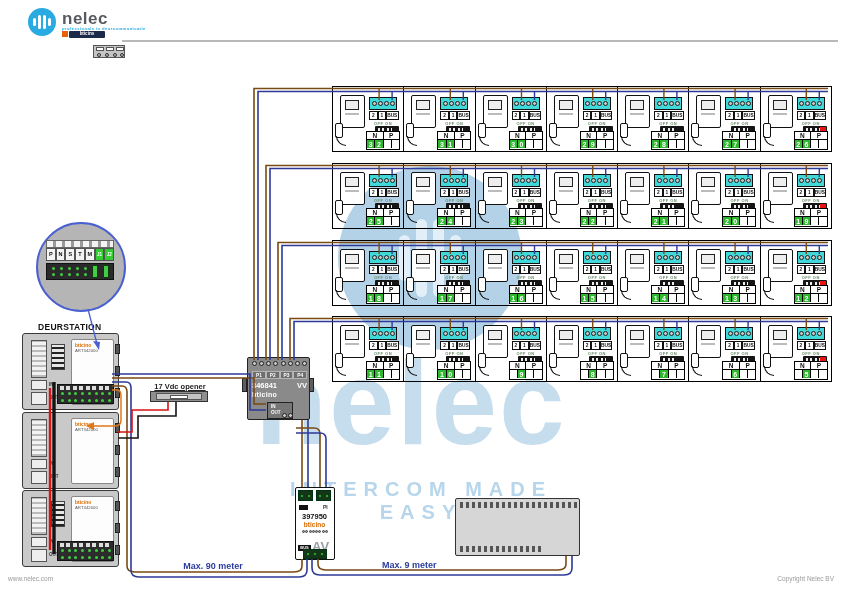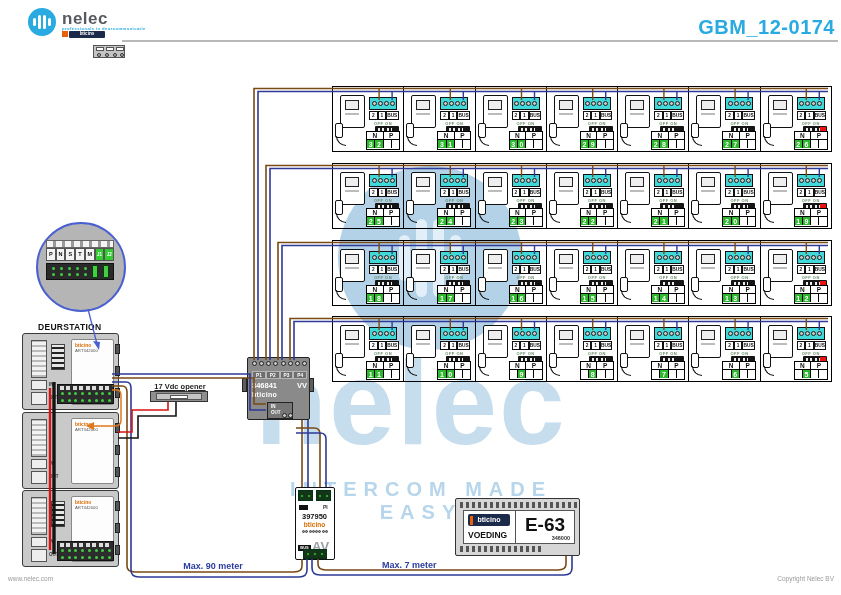--- a/index.html
+++ b/index.html
@@ -142,21 +142,20 @@
       <div class="lbar" style="height:14px"></div>
     <div class="lbar" style="height:14px"></div>
       <div class="lbar" style="height:8px"></div>
   </div>
   <div class="abs" id="brand">nelec</div>
   <div class="abs" id="tagline">professionals in deurcommunicatie</div>
   <div class="abs" id="btc-chip">
     <div id="btc-sq"></div>
     <div id="btc-bar">bticino</div>
   </div>
-  <div class="abs" id="title">GBM_12-0174</div>
   <div class="abs" id="hrule"></div>
 
   <div id="gridwrap">
       <div class="rowstrip" style="top: 86px;">
         <div class="cell">
           <div>
             <div class="ph-body">
               <div class="ph-screen"></div>
               <div class="ph-keys"></div>
             </div>
@@ -1395,43 +1394,33 @@
     <div class="gterm" style="left:7px;top:61px;width:24px;height:10px">
         <span class="gscrew"></span>
         <span class="gscrew"></span>
         <span class="gscrew"></span>
       </div>
   </div>
 
   <div class="abs" id="psu">
     <div class="slots abs" style="left:4px;top:3px;width:117px"></div>
     <div class="slots abs" style="left:4px;top:47px;width:84px"></div>
-    <div class="abs" id="psu-panel">
-      <div id="psu-left">
-        <div id="psu-btc">bticino</div>
-        <div id="psu-voeding">VOEDING</div>
-      </div>
-      <div id="psu-right">
-        <div id="psu-model">E-63</div>
-        <div id="psu-code">346000</div>
-      </div>
-    </div>
   </div>
   <div class="abs" id="psu-term">
     <span class="b" style="left:2px"></span>
       <span class="b" style="left:12px"></span>
       <span class="b" style="left:22px"></span>
     <span class="s" style="left:3px"></span>
       <span class="s" style="left:11px"></span>
       <span class="s" style="left:19px"></span>
       <span class="s" style="left:26px"></span>
   </div>
 
   <div class="maxlabel" id="maxlabel-50">Max. 90 meter</div>
-  <div class="maxlabel" id="maxlabel-2">Max. 7 meter</div>
+  <div class="maxlabel" id="maxlabel-2">Max. 9 meter</div>
   <div class="abs" id="foot-left">www.nelec.com</div>
   <div class="abs" id="foot-right">Copyright Nelec BV</div>
 
   <svg id="wires" width="841" height="595">
       <path d="M 254 360 V 88.5 H 828" stroke="#7a4a14" stroke-width="1.6" fill="none"></path>
       <path d="M 258 360 V 91.5 H 828" stroke="#2e3a96" stroke-width="1.6" fill="none"></path>
       <path d="M 379.1 88.5 V 100" stroke="#7a4a14" stroke-width="1.4" fill="none"></path>
       <path d="M 392.1 91.5 V 100" stroke="#2e3a96" stroke-width="1.4" fill="none"></path>
       <path d="M 450.3 88.5 V 100" stroke="#7a4a14" stroke-width="1.4" fill="none"></path>
       <path d="M 463.3 91.5 V 100" stroke="#2e3a96" stroke-width="1.4" fill="none"></path>

